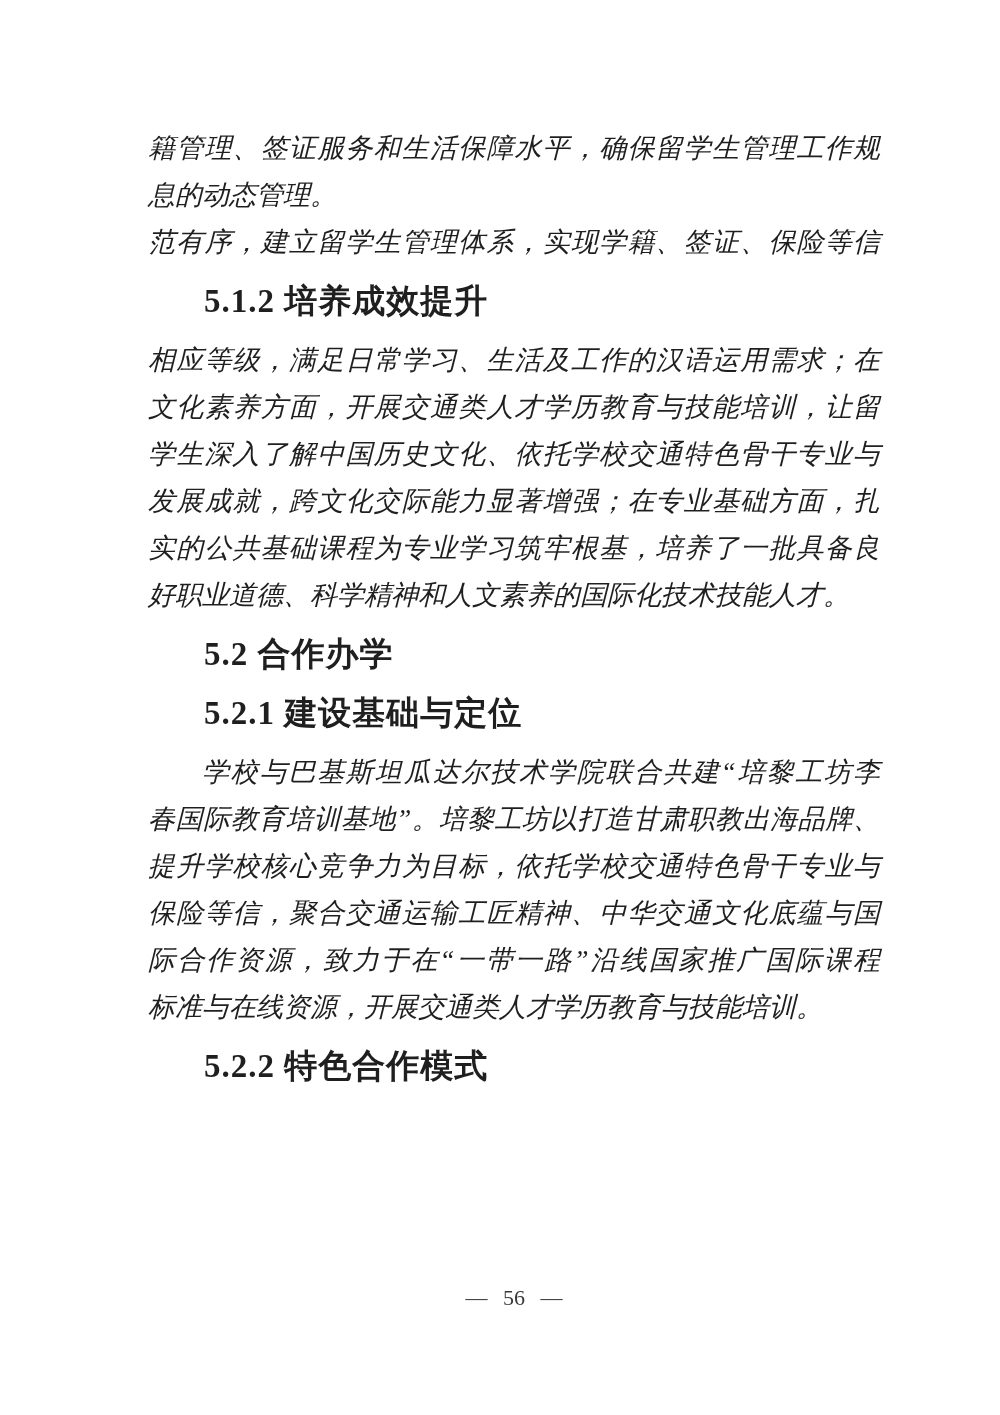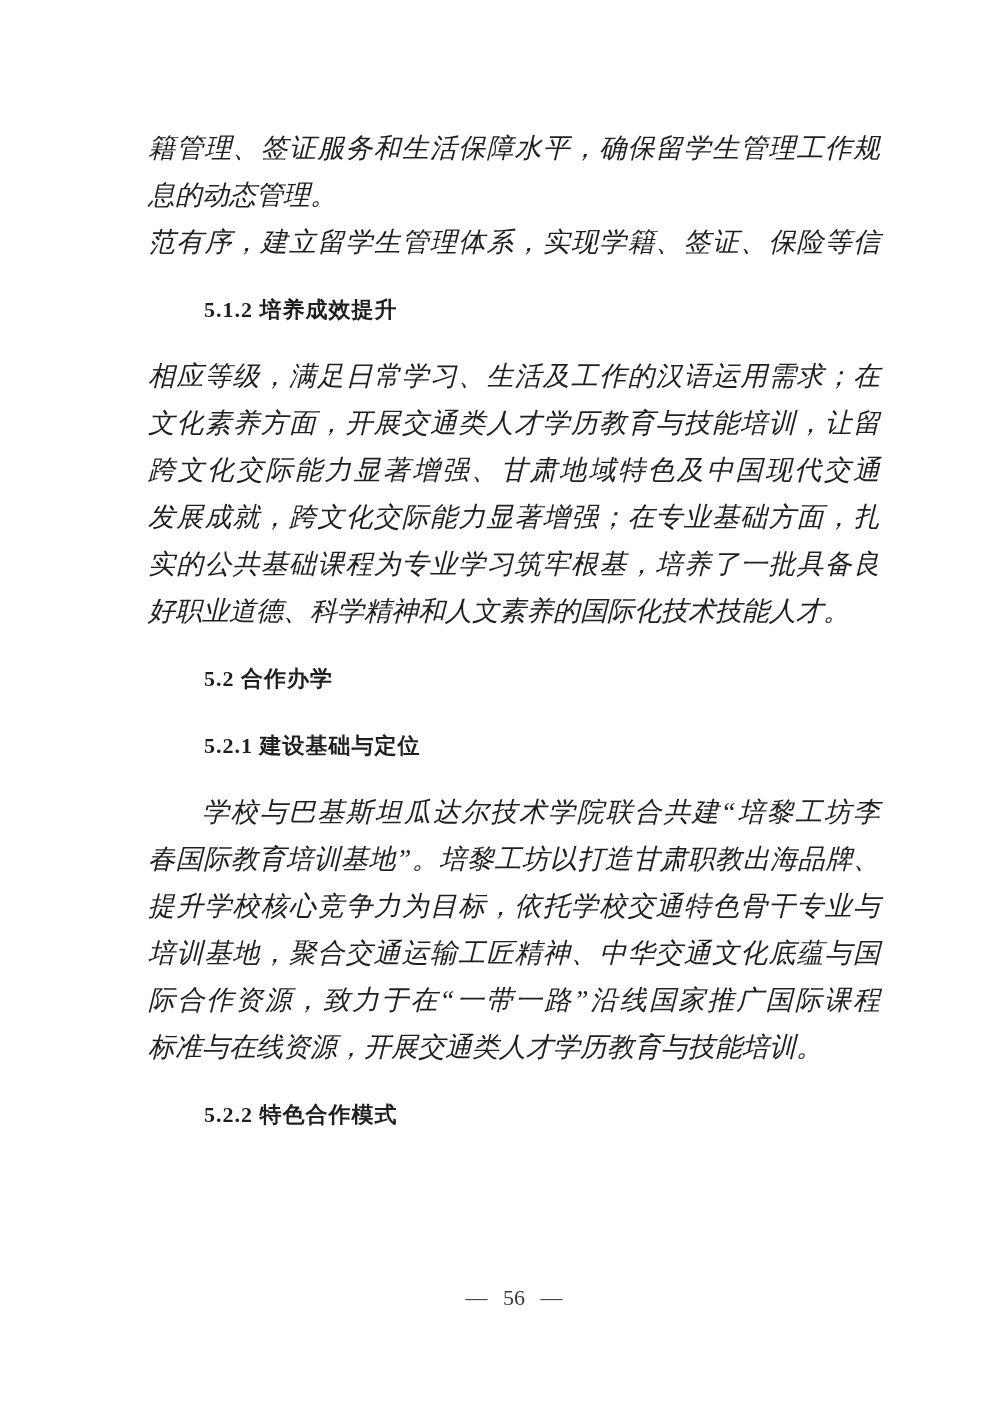--- a/index.html
+++ b/index.html
@@ -31,25 +31,25 @@
   }
   .line.fill {
     white-space: normal;
     text-align: justify;
     text-align-last: justify;     
   }
   .line.indent {
     text-indent: 54px;            
   }
   .heading {
-    font-size: 22px;
+    font-size: 33px;
     line-height: 47px;
     font-weight: bold;
     padding-left: 56px;
-    margin: 20px 0;
+    margin: 12px 0;
     letter-spacing: 1px;
   }
   .footer {
     position: absolute;
     top: 1281px;
     left: 148px;
     width: 732px;
     text-align: center;
     font-size: 22px;
     line-height: 34px;
@@ -67,35 +67,35 @@
       <div class="line fill">籍管理、签证服务和生活保障水平，确保留学生管理工作规</div>
       <div class="line">息的动态管理。</div>
       <div class="line fill">范有序，建立留学生管理体系，实现学籍、签证、保险等信</div>
     </div>
 
     <div class="heading">5.1.2 培养成效提升</div>
 
     <div>
       <div class="line fill">相应等级，满足日常学习、生活及工作的汉语运用需求；在</div>
       <div class="line fill">文化素养方面，开展交通类人才学历教育与技能培训，让留</div>
-      <div class="line fill">跨文化交际能力显著增强、甘肃地域特色及中国现代交通</div>
+      <div class="line fill">学生深入了解中国历史文化、依托学校交通特色骨干专业与</div>
       <div class="line fill">发展成就，跨文化交际能力显著增强；在专业基础方面，扎</div>
       <div class="line fill">实的公共基础课程为专业学习筑牢根基，培养了一批具备良</div>
       <div class="line">好职业道德、科学精神和人文素养的国际化技术技能人才。</div>
     </div>
 
     <div class="heading">5.2 合作办学</div>
 
     <div class="heading">5.2.1 建设基础与定位</div>
 
     <div>
       <div class="line fill indent">学校与巴基斯坦瓜达尔技术学院联合共建“培黎工坊李</div>
       <div class="line fill">春国际教育培训基地”。培黎工坊以打造甘肃职教出海品牌、</div>
       <div class="line fill">提升学校核心竞争力为目标，依托学校交通特色骨干专业与</div>
-      <div class="line fill">培训基地，聚合交通运输工匠精神、中华交通文化底蕴与国</div>
+      <div class="line fill">保险等信，聚合交通运输工匠精神、中华交通文化底蕴与国</div>
       <div class="line fill">际合作资源，致力于在“一带一路”沿线国家推广国际课程</div>
       <div class="line">标准与在线资源，开展交通类人才学历教育与技能培训。</div>
     </div>
 
     <div class="heading">5.2.2 特色合作模式</div>
 
   </div>
 
   <div class="footer">
     <span>— 56 —</span>

